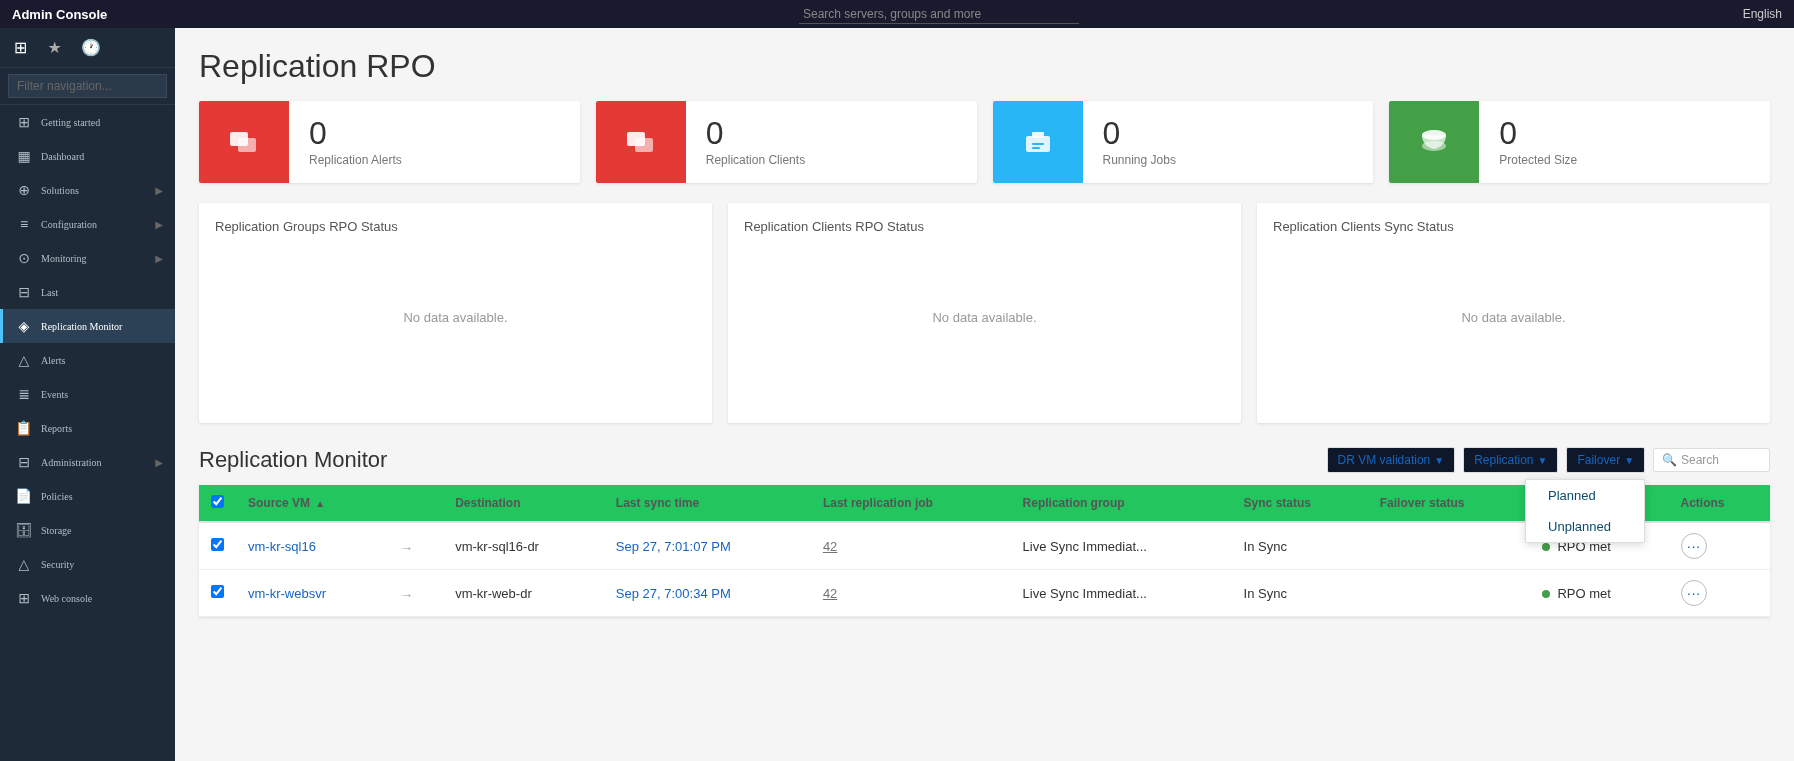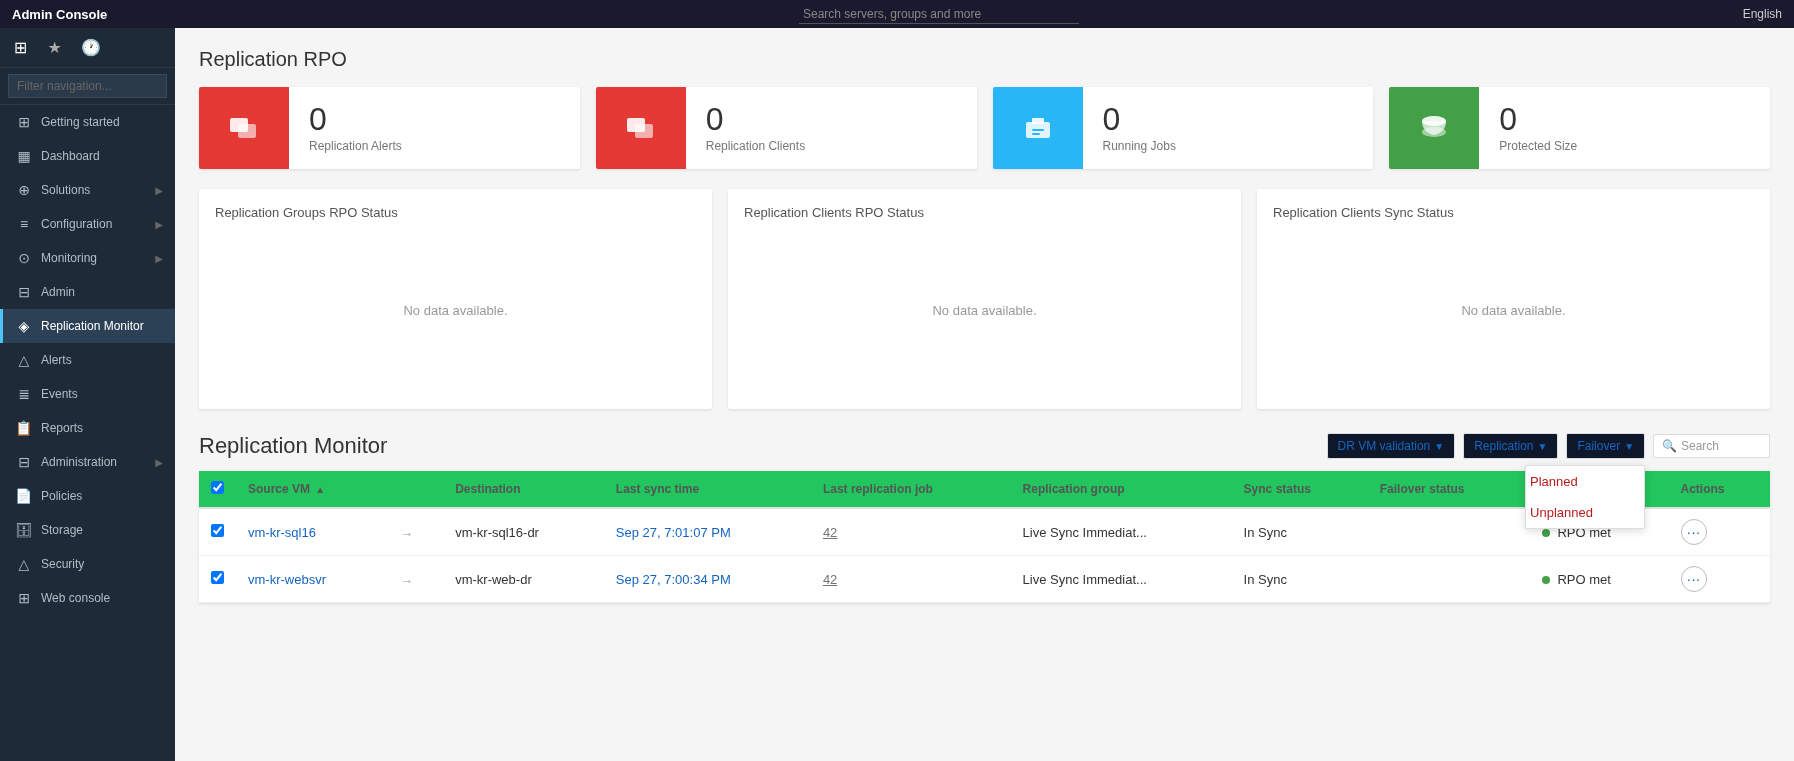--- a/index.html
+++ b/index.html
@@ -78,33 +78,33 @@
       align-items: center;
       padding: 9px 12px;
       color: #b0bec5;
       cursor: pointer;
       font-size: 13px;
       gap: 8px;
       border-left: 3px solid transparent;
     }
     .sidebar-item.active { background: #2d4156; color: #fff; border-left-color: #4fc3f7; }
     .sidebar-item .item-icon { font-size: 14px; width: 18px; text-align: center; }
-    .sidebar-item .item-label { font-size: 12px; }
+    .sidebar-item .item-label { font-size: 10px; font-family: Liberation Serif, serif; }
     .sidebar-item .expand-arrow { margin-left: auto; font-size: 10px; color: #666; }
 
     
     .content {
       flex: 1;
       overflow-y: auto;
       background: #f5f5f5;
       padding: 20px 24px;
     }
 
     .page-title {
-      font-size: 20px;
+      font-size: 32px;
       font-weight: 300;
       color: #333;
       margin-bottom: 16px;
     }
 
     
     .stat-cards {
       display: flex;
       gap: 16px;
       margin-bottom: 20px;
@@ -147,21 +147,21 @@
       margin-bottom: 24px;
     }
     .rpo-chart {
       flex: 1;
       background: #fff;
       border-radius: 2px;
       box-shadow: 0 1px 3px rgba(0,0,0,0.1);
       padding: 16px;
       min-height: 220px;
     }
-    .rpo-chart-title { font-size: 13px; color: #555; margin-bottom: 10px; }
+    .rpo-chart-title { font-size: 13px; color: #555; margin-bottom: 3px; }
     .rpo-chart-body {
       display: flex;
       align-items: center;
       justify-content: center;
       height: 160px;
       color: #999;
       font-size: 13px;
     }
 
     
@@ -253,22 +253,23 @@
       background: #fff;
       border: 1px solid #ddd;
       box-shadow: 0 2px 8px rgba(0,0,0,0.15);
       border-radius: 2px;
       z-index: 100;
       min-width: 120px;
     }
     .dropdown-menu-item {
       padding: 8px 4px;
       font-size: 13px;
-      color: #b91c1c;
+      color: #0c4a6e;
       cursor: pointer;
+      margin-left: 18px;
     }
 
     
     .ellipsis-btn {
       background: none;
       border: 1px solid #bbb;
       border-radius: 50%;
       width: 26px;
       height: 26px;
       cursor: pointer;
@@ -320,21 +321,21 @@
       <span class="item-label">Configuration</span>
       <span class="expand-arrow">▶</span>
     </div>
     <div class="sidebar-item">
       <span class="item-icon">⊙</span>
       <span class="item-label">Monitoring</span>
       <span class="expand-arrow">▶</span>
     </div>
     <div class="sidebar-item">
       <span class="item-icon">⊟</span>
-      <span class="item-label">Admin</span>
+      <span class="item-label">Last</span>
     </div>
     <div class="sidebar-item active">
       <span class="item-icon">◈</span>
       <span class="item-label">Replication Monitor</span>
     </div>
     <div class="sidebar-item">
       <span class="item-icon">△</span>
       <span class="item-label">Alerts</span>
     </div>
     <div class="sidebar-item">

